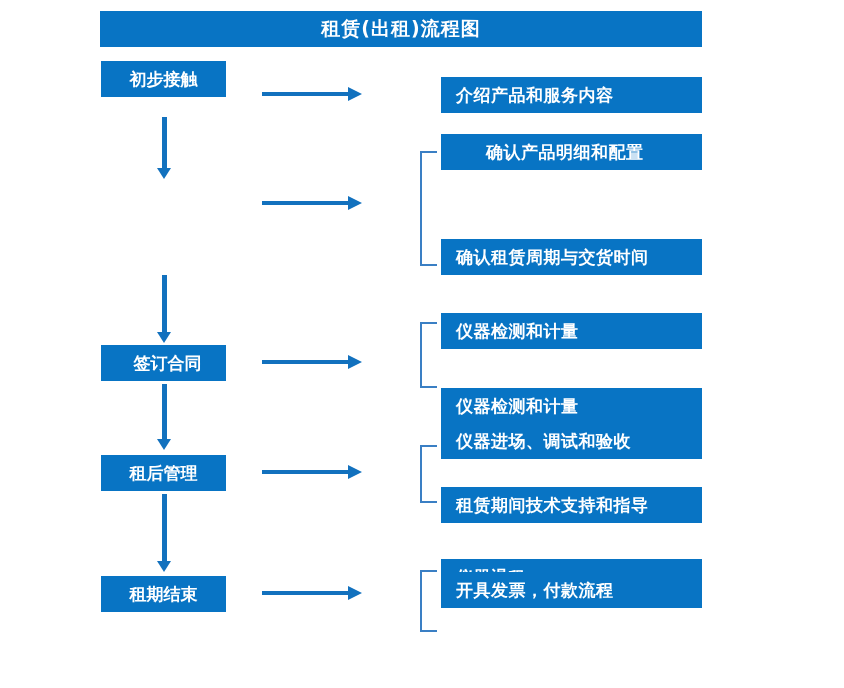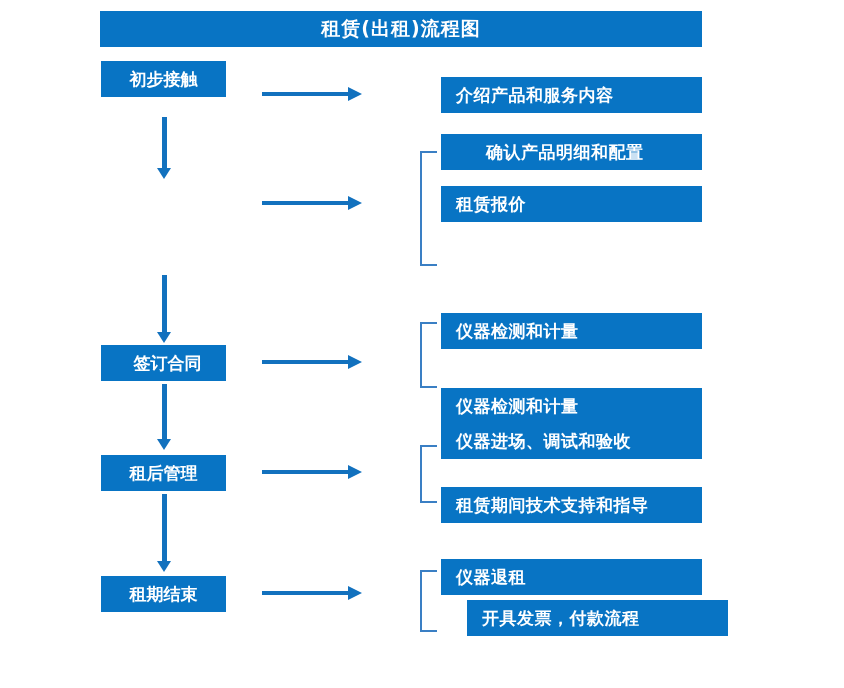--- a/index.html
+++ b/index.html
@@ -76,21 +76,21 @@
     <div class="shaft" style="height:51px;"></div>
     <div class="head" style="top:51px;"></div>
   </div>
 
   <div class="h-arrow" style="top:196px;">
     <div class="shaft"></div>
     <div class="head"></div>
   </div>
   <div class="bracket" style="top:151px;height:115px;"></div>
   <div class="node right" style="top:134px;padding-left:45px;">确认产品明细和配置</div>
-  <div class="node right" style="top:186px;">租赁报价</div>
+  <div class="node right" style="top:239px;">确认租赁周期与交货时间</div>
 
   <div class="v-arrow" style="top:275px;height:68px;">
     <div class="shaft" style="height:57px;"></div>
     <div class="head" style="top:57px;"></div>
   </div>
 
   <div class="node left" style="top:345px;padding-left:8px;">签订合同</div>
   <div class="h-arrow" style="top:355px;">
     <div class="shaft"></div>
     <div class="head"></div>
@@ -118,15 +118,15 @@
     <div class="head" style="top:67px;"></div>
   </div>
 
   <div class="node left" style="top:576px;">租期结束</div>
   <div class="h-arrow" style="top:586px;">
     <div class="shaft"></div>
     <div class="head"></div>
   </div>
   <div class="bracket" style="top:570px;height:62px;"></div>
   <div class="node right" style="top:559px;">仪器退租</div>
-  <div class="node right" style="top:600px;margin-left:26px;">开具发票，付款流程</div>
+  <div class="node right" style="top:572px;">开具发票，付款流程</div>
 
 </div>
 
 </body></html>

